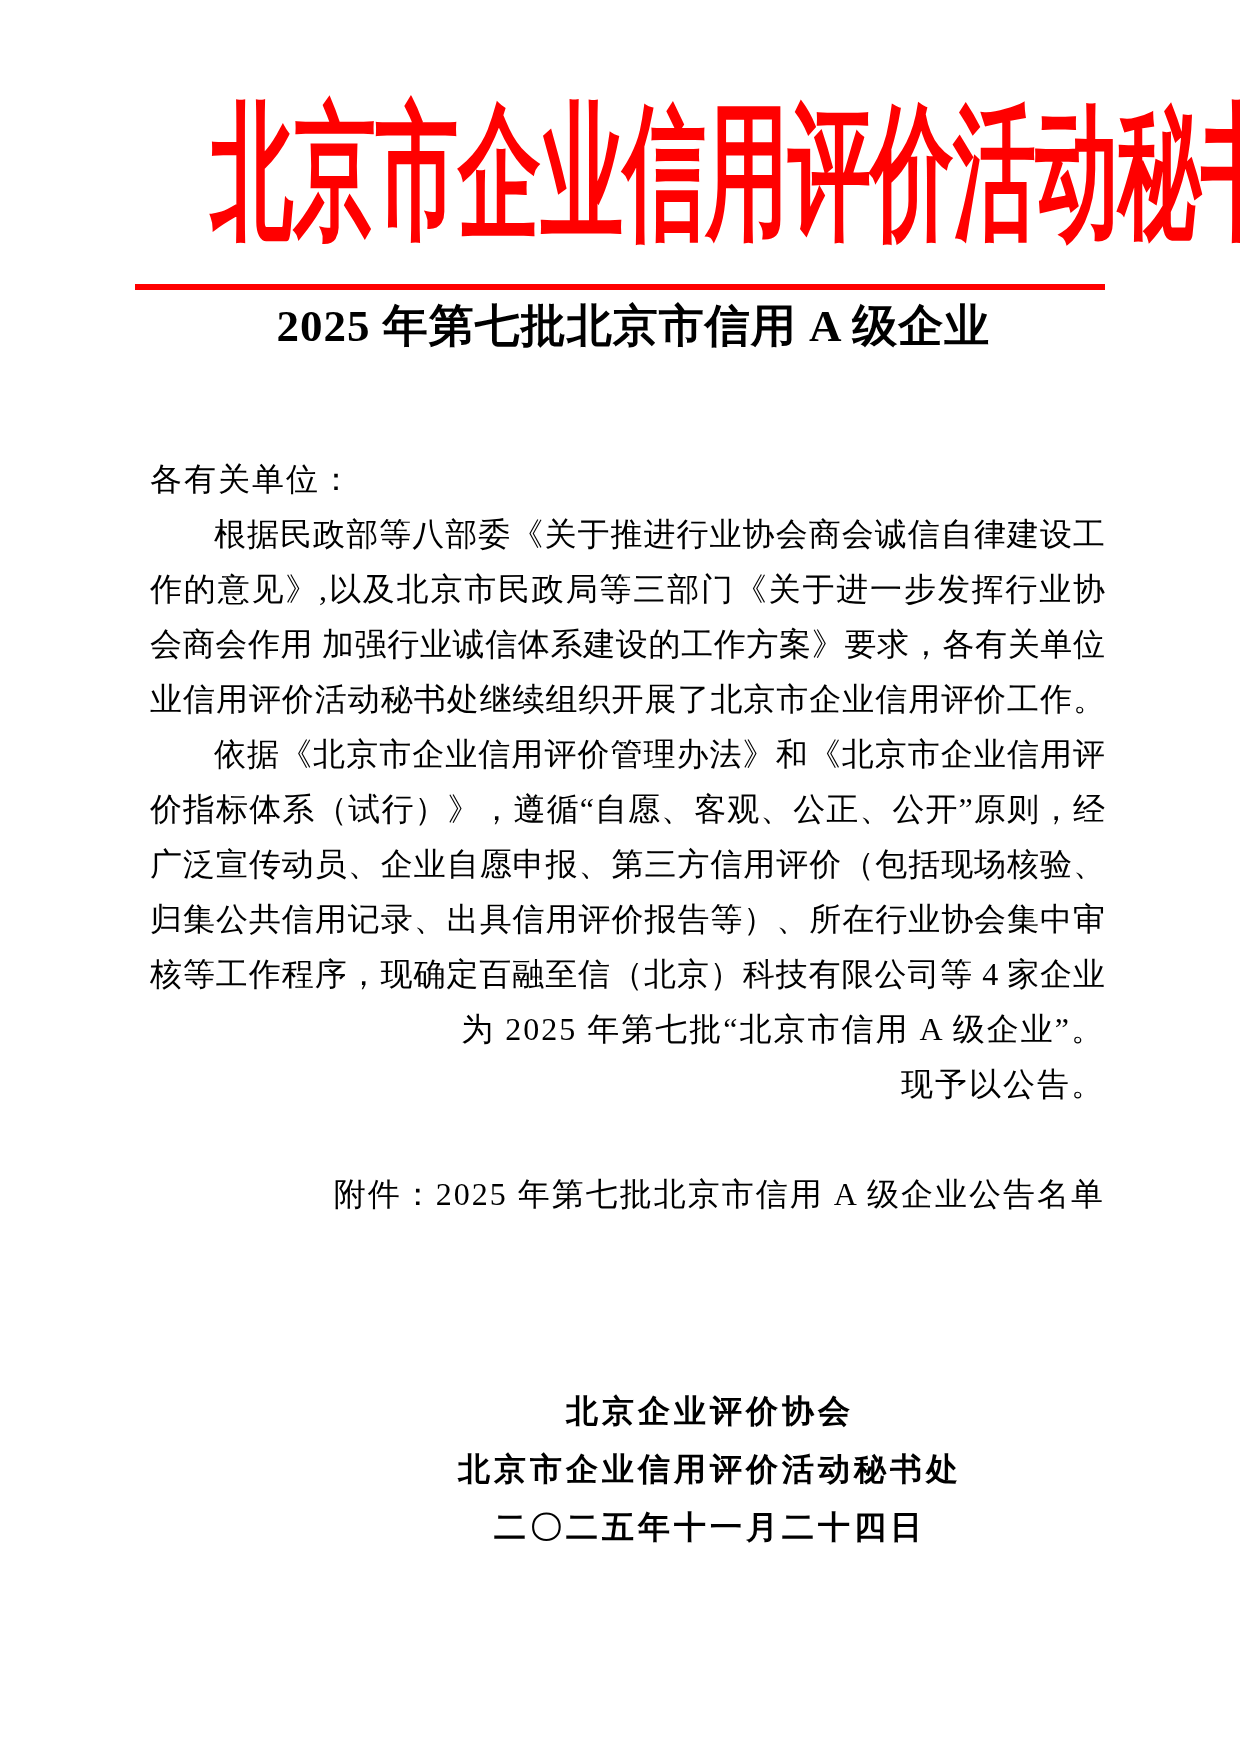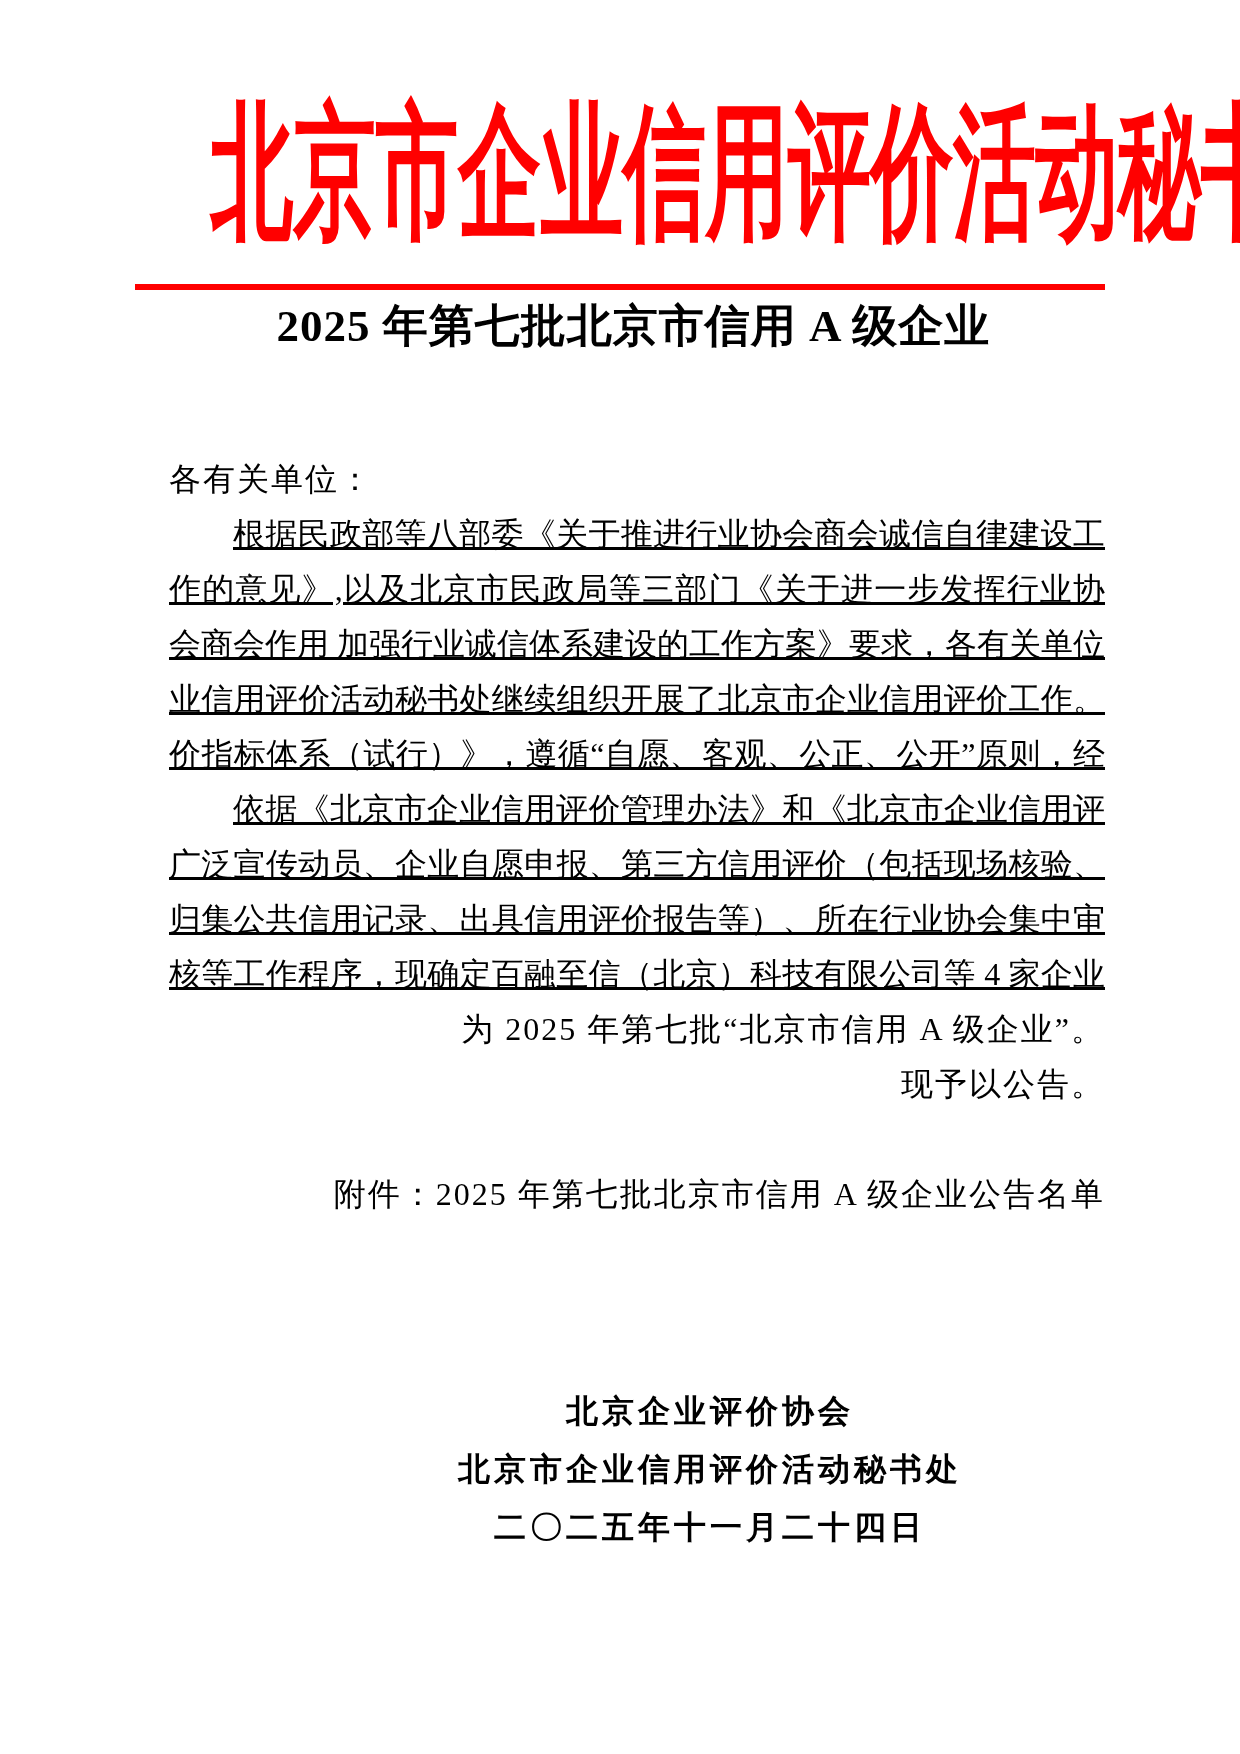--- a/index.html
+++ b/index.html
@@ -49,27 +49,26 @@
   }
   .body-text{
     position:absolute;
     top:452px;
     left:150px;
     width:955px;
     font-size:32px;
     line-height:55px;
     letter-spacing:2px;
   }
-  .bline{height:55px;white-space:nowrap;margin-left:19px;}
+  .bline{height:55px;white-space:nowrap;}
   .just{
     white-space:normal;
     text-align:justify;
     text-align-last:justify;
     letter-spacing:0;
-    text-decoration:underline;
   }
   .indent{text-indent:64px;text-align:right;}
   .spacer{height:55px;}
   .signature{
     position:absolute;
     top:1382px;
     left:315px;
     width:790px;
     text-align:center;
     font-size:32px;
@@ -90,22 +89,22 @@
   <div class="doc-title">
     <div>2025 年第七批北京市信用 A 级企业</div>
   </div>
 
   <div class="body-text">
     <div class="bline">各有关单位：</div>
     <div class="bline just indent">根据民政部等八部委《关于推进行业协会商会诚信自律建设工</div>
     <div class="bline just">作的意见》,以及北京市民政局等三部门《关于进一步发挥行业协</div>
     <div class="bline just">会商会作用 加强行业诚信体系建设的工作方案》要求，各有关单位</div>
     <div class="bline just">业信用评价活动秘书处继续组织开展了北京市企业信用评价工作。</div>
+    <div class="bline just indent">依据《北京市企业信用评价管理办法》和《北京市企业信用评</div>
     <div class="bline just">价指标体系（试行）》，遵循“自愿、客观、公正、公开”原则，经</div>
-    <div class="bline just indent">依据《北京市企业信用评价管理办法》和《北京市企业信用评</div>
     <div class="bline just">广泛宣传动员、企业自愿申报、第三方信用评价（包括现场核验、</div>
     <div class="bline just">归集公共信用记录、出具信用评价报告等）、所在行业协会集中审</div>
     <div class="bline just">核等工作程序，现确定百融至信（北京）科技有限公司等 4 家企业</div>
     <div class="bline indent">为 2025 年第七批“北京市信用 A 级企业”。</div>
     <div class="bline indent">现予以公告。</div>
     <div class="spacer"></div>
     <div class="bline indent">附件：2025 年第七批北京市信用 A 级企业公告名单</div>
   </div>
 
   <div class="signature">

